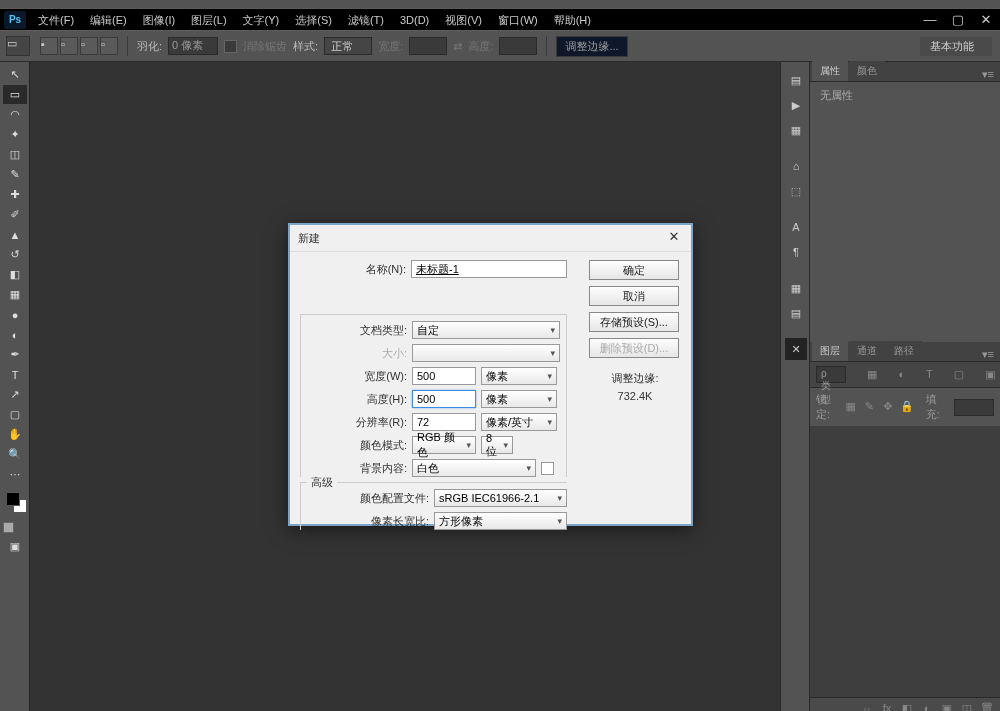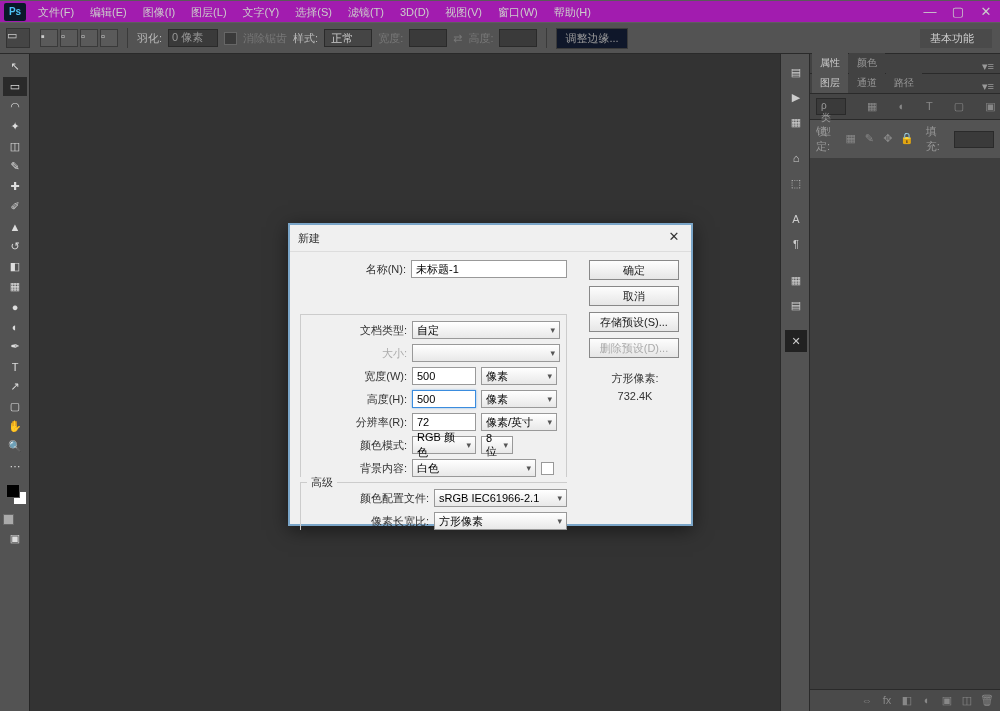--- a/index.html
+++ b/index.html
@@ -1,19 +1,19 @@
 <!DOCTYPE html>
 <html><head>
 <meta charset="utf-8">
 <style>
 * { margin: 0; padding: 0; box-sizing: border-box; font-family: "Microsoft YaHei", sans-serif; font-size: 11px; }
 body { background: #535353; width: 1000px; height: 711px; overflow: hidden; position: relative; }
 
 
-.titlebar { height: 22px; background: #a21caf; display: flex; align-items: center; justify-content: space-between; border-top: 1px solid #5a5a5a; }
+.titlebar { height: 22px; background: #000000; display: flex; align-items: center; justify-content: space-between; border-top: 1px solid #5a5a5a; margin-top: 8px; }
 .title-left { display: flex; align-items: center; }
 .ps-logo { width: 22px; height: 18px; background: #0a1929; color: #4fc3f7; font-weight: bold; text-align: center; line-height: 18px; margin: 0 4px; border-radius: 2px; font-size: 10px; }
 .menu-bar { display: flex; }
 .menu-item { padding: 0 8px; color: #ccc; line-height: 22px; cursor: default; }
 .title-right { display: flex; }
 .win-btn { width: 28px; height: 20px; text-align: center; line-height: 20px; color: #ccc; font-size: 13px; }
 
 
 .optbar { height: 32px; background: #535353; border-top: 1px solid #5e5e5e; border-bottom: 1px solid #2a2a2a; display: flex; align-items: center; padding: 0 6px; gap: 6px; color: #ccc; }
 .opt-tool { width: 24px; height: 20px; background: #454545; border: 1px solid #333; margin-right: 4px; display:inline-block; }
@@ -186,20 +186,21 @@
     <div class="dock-sep"></div>
     <div class="dock-icon active">✕</div>
   </div>
 
   <div class="panels">
     <div class="panel-tabs">
       <div class="ptab">属性</div>
       <div class="ptab dim">颜色</div>
       <div class="panel-menu">▾≡</div>
     </div>
+    <div class="props-body">无属性</div>
 
     <div class="panel-tabs">
       <div class="ptab">图层</div>
       <div class="ptab dim">通道</div>
       <div class="ptab dim">路径</div>
       <div class="panel-menu">▾≡</div>
     </div>
     <div class="layers-opts">
       <span class="mini-select">ρ 类型</span>
       <span class="mini-icon">▦</span>
@@ -236,21 +237,21 @@
 <div class="overlay">
   <div class="dialog">
     <div class="dlg-title">
       <span>新建</span>
       <span class="dlg-close">✕</span>
     </div>
     <div class="dlg-body">
       <div class="dlg-left">
         <div class="form-row">
           <span class="form-lbl">名称(N):</span>
-          <input class="text-input" style="flex: 1 1 0%;" value="未标题-1">
+          <input class="text-input" style="flex: 1 1 0%; text-decoration: underline;" value="未标题-1">
         </div>
         <div class="fieldset" style="border-right:1px solid #ccc; border-bottom:none; padding-right:6px;margin-top:36px;">
         <div class="form-row">
           <span class="form-lbl" style="width:100px">文档类型:</span>
           <div class="combo" style="flex:1">
                 <span>自定</span>
                 <span class="dd">▾</span>
               </div>
         </div>
         <div class="form-row">
@@ -321,19 +322,19 @@
               </div>
           </div>
         </div>
       </div>
       <div class="dlg-right">
         <button class="dbtn">确定</button>
         <button class="dbtn">取消</button>
         <button class="dbtn">存储预设(S)...</button>
         <button class="dbtn disabled">删除预设(D)...</button>
         <div class="dlg-meta">
-          <div>方形像素:</div>
+          <div>调整边缘:</div>
           <div>732.4K</div>
         </div>
       </div>
     </div>
   </div>
 </div>
 
 </body></html>

